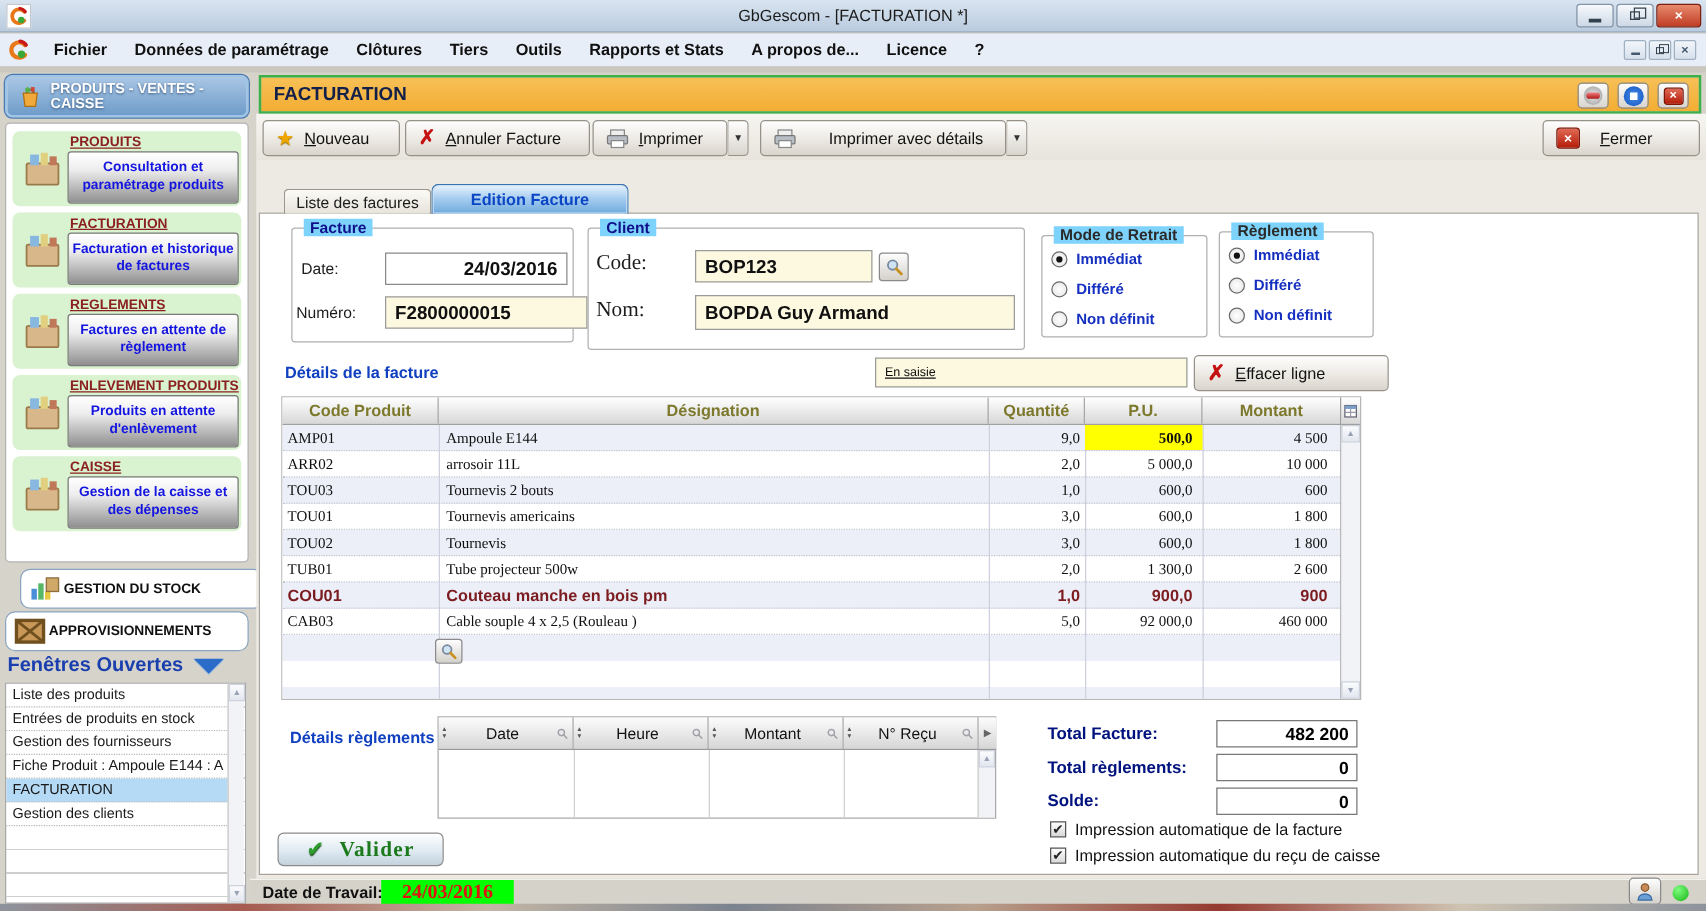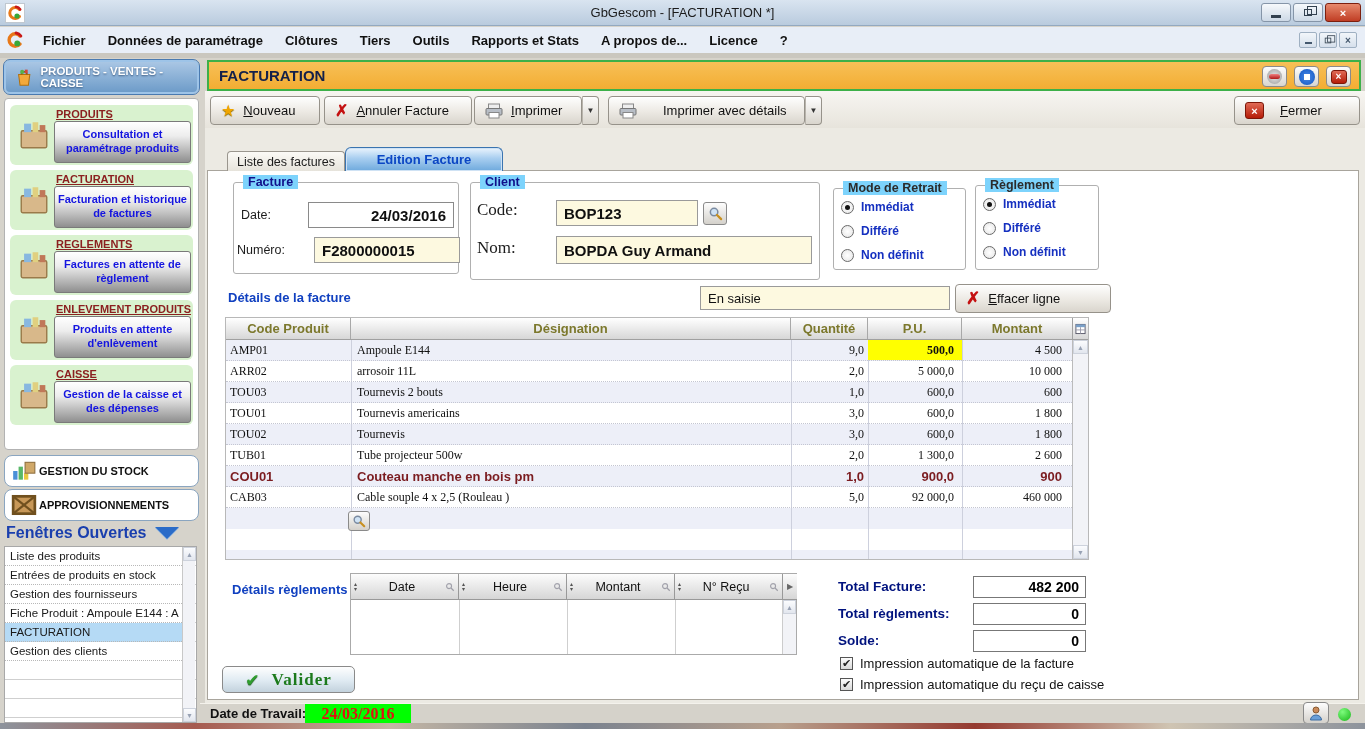--- a/index.html
+++ b/index.html
@@ -326,21 +326,21 @@
             <rect x="16" y="5" width="4" height="5" fill="#c07858"></rect>
           </svg>
         </span>
         <span class="m-right">
           <span class="m-title">CAISSE</span>
           <span class="m-btn">Gestion de la caisse et des dépenses</span>
         </span>
       </div>
     </div>
 
-  <div class="side-btn" style="top:455px;">
+  <div class="side-btn" style="top:455px;margin-left:12px;">
     <svg width="26" height="26" viewBox="0 0 24 24">
         <rect x="2" y="12" width="4" height="8" fill="#4a90d8"></rect>
         <rect x="7" y="8" width="4" height="12" fill="#58b868"></rect>
         <rect x="12" y="14" width="4" height="6" fill="#e8c840"></rect>
         <rect x="13" y="4" width="9" height="10" fill="#d0a868" stroke="#907040"></rect>
       </svg>
     <span>GESTION DU STOCK</span>
   </div>
   <div class="side-btn" style="top:489px;">
     <svg width="26" height="26" viewBox="0 0 24 24">
@@ -423,21 +423,21 @@
   <div class="tab tab-edition">
       <span>Edition Facture</span>
     </div>
 
   <div class="group" style="left:233px; top:182px; width:226px; height:92px;">
     <span class="group-label">Facture</span>
   </div>
   <span class="field-label" style="left:241px; top:208px;">Date:</span>
   <div class="fieldbox right" style="left:308px; top:202px; width:146px; height:26px;">24/03/2016</div>
   <span class="field-label" style="left:237px; top:243px;">Numéro:</span>
-  <div class="fieldbox cream" style="left:308px; top:237px; width:146px; height:26px;margin-left:6px;">F2800000015</div>
+  <div class="fieldbox cream" style="left:308px; top:237px; width:162px; height:26px;">F2800000015</div>
 
   <div class="group" style="left:470px; top:182px; width:350px; height:98px;">
     <span class="group-label">Client</span>
   </div>
   <span class="field-label serif" style="left:477px; top:200px;">Code:</span>
   <div class="fieldbox cream" style="left:556px; top:200px; width:142px; height:26px;">BOP123</div>
   <div class="mini-btn" style="left:703px; top:202px;">
     <svg width="15" height="15" viewBox="0 0 16 16">
         <circle cx="6.5" cy="6.5" r="4" fill="#cfe3f5" stroke="#7a8aa0" stroke-width="1.6"></circle>
         <line x1="9.6" y1="9.6" x2="14" y2="14" stroke="#c89020" stroke-width="2.4" stroke-linecap="round"></line>
@@ -482,21 +482,21 @@
         <span class="radio-label">Différé</span>
       </div>
 
       <div class="radio-row" style="position:relative; margin-bottom:10px;">
         <span class="radio"></span>
         <span class="radio-label">Non définit</span>
       </div>
     </div>
 
   <span class="blue-label" style="left:228px; top:290px;">Détails de la facture</span>
-  <div class="fieldbox cream" style="left:700px; top:286px; width:250px; height:24px; font-size:13px; font-weight:normal;">En saisie</div>
+  <div class="fieldbox cream" style="left:700px; top:286px; width:250px; height:24px; font-size:10px; font-weight:normal;text-decoration:underline;">En saisie</div>
   <div class="tb-btn" style="left:955px; top:284px; width:156px; height:29px;">
     <span class="xmark" style="font-size:17px;">✗</span>
     <span class="accel">Effacer ligne</span>
   </div>
 
   <div class="inv-table">
     <div class="inv-head">
       <span class="hc" style="width:125px;">Code Produit</span>
       <span class="hc" style="width:440px;">Désignation</span>
       <span class="hc" style="width:77px;">Quantité</span>

